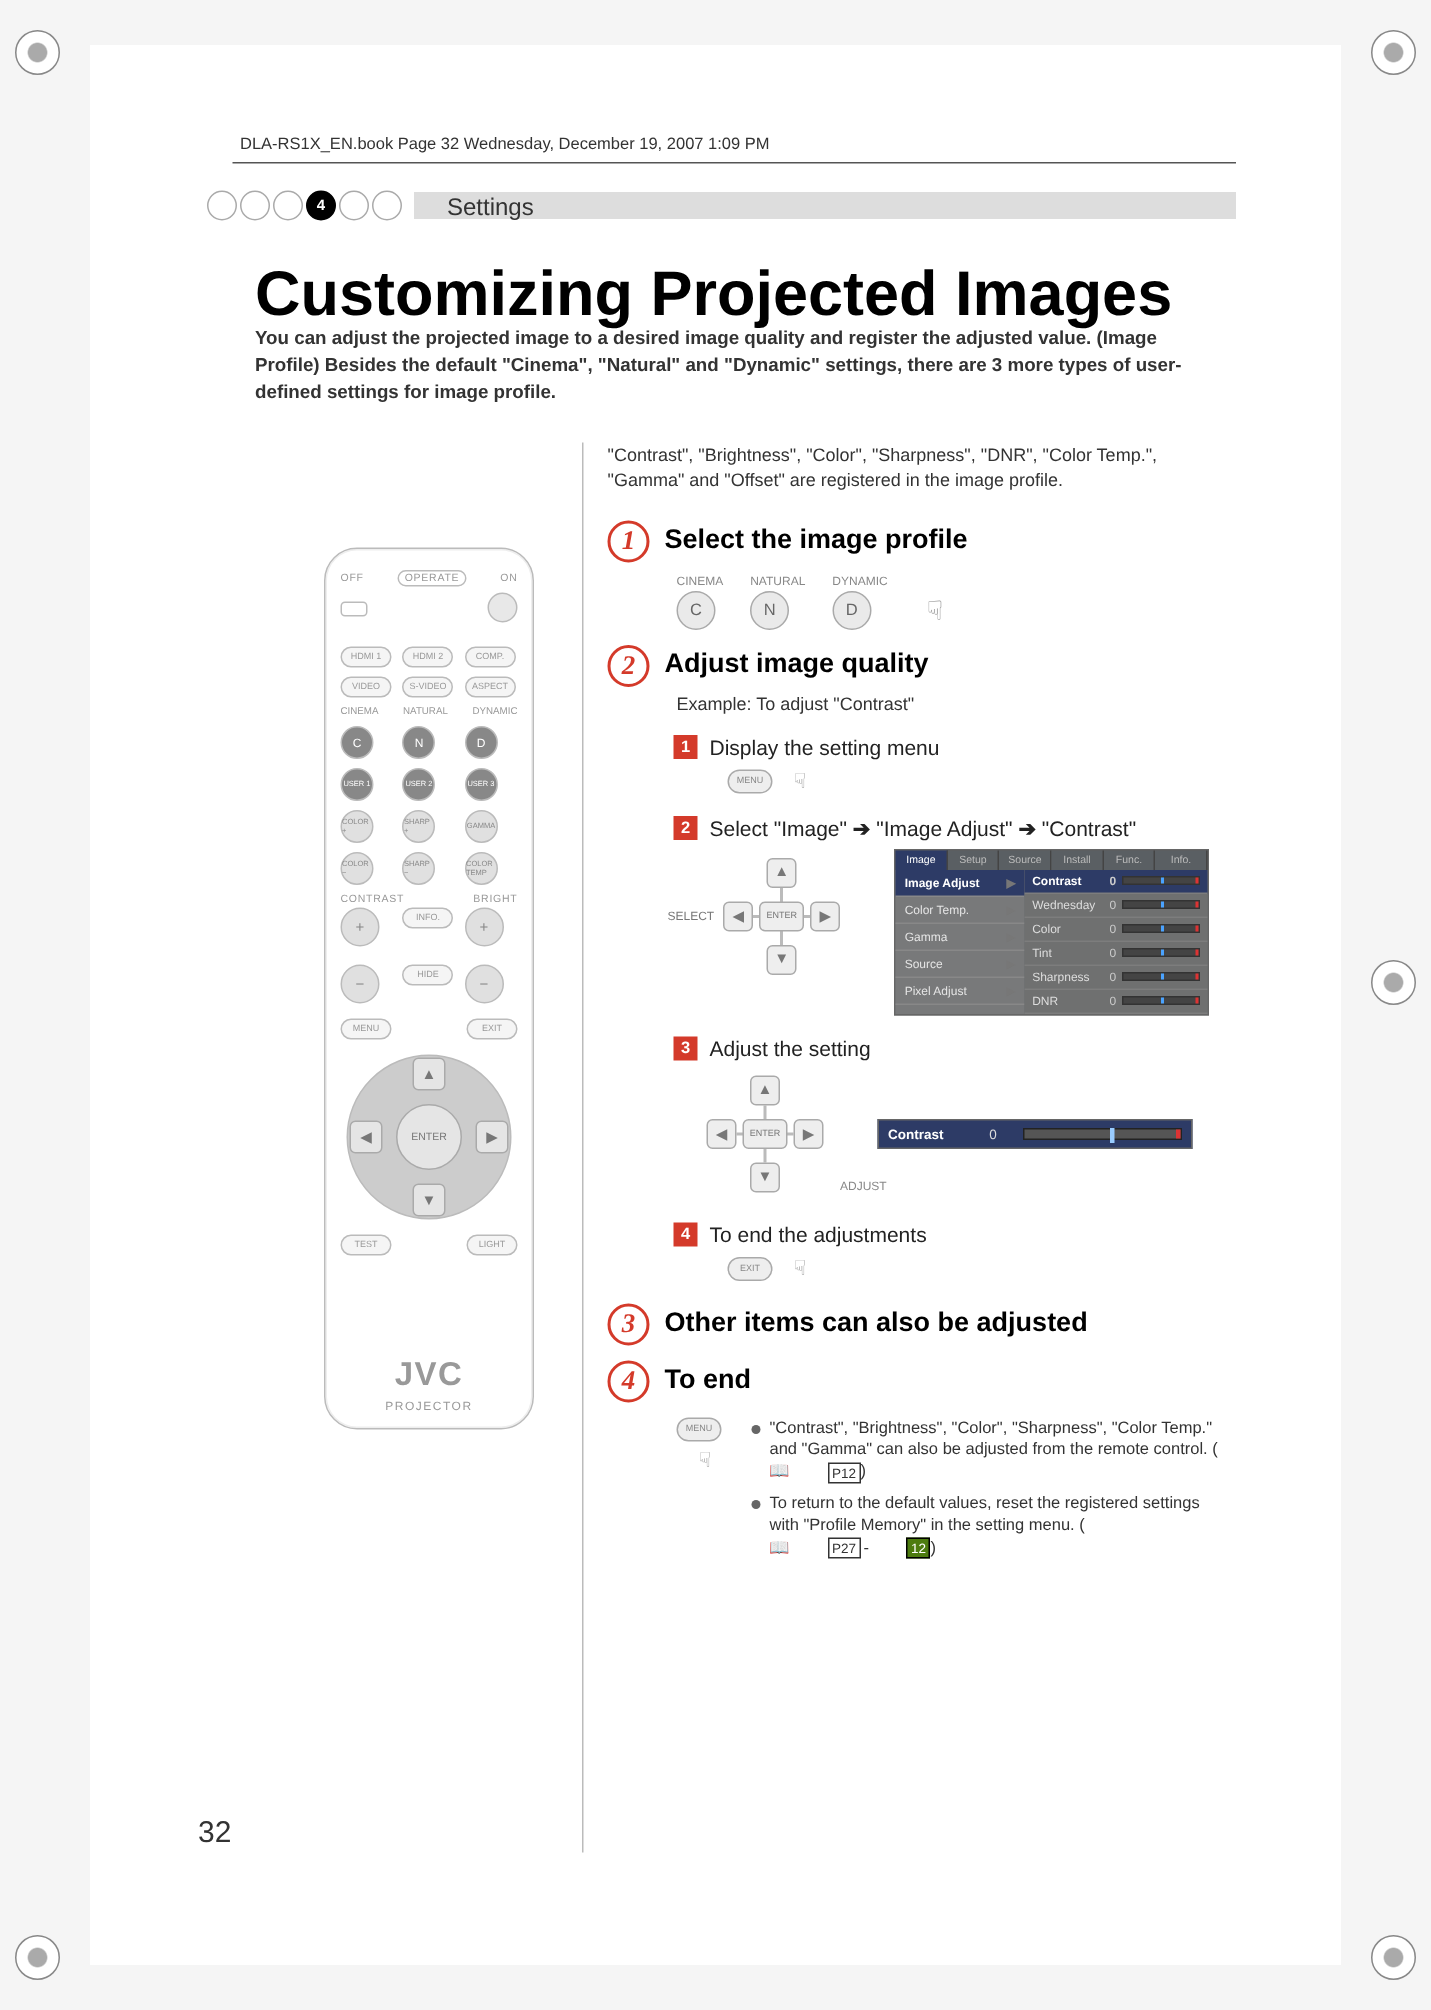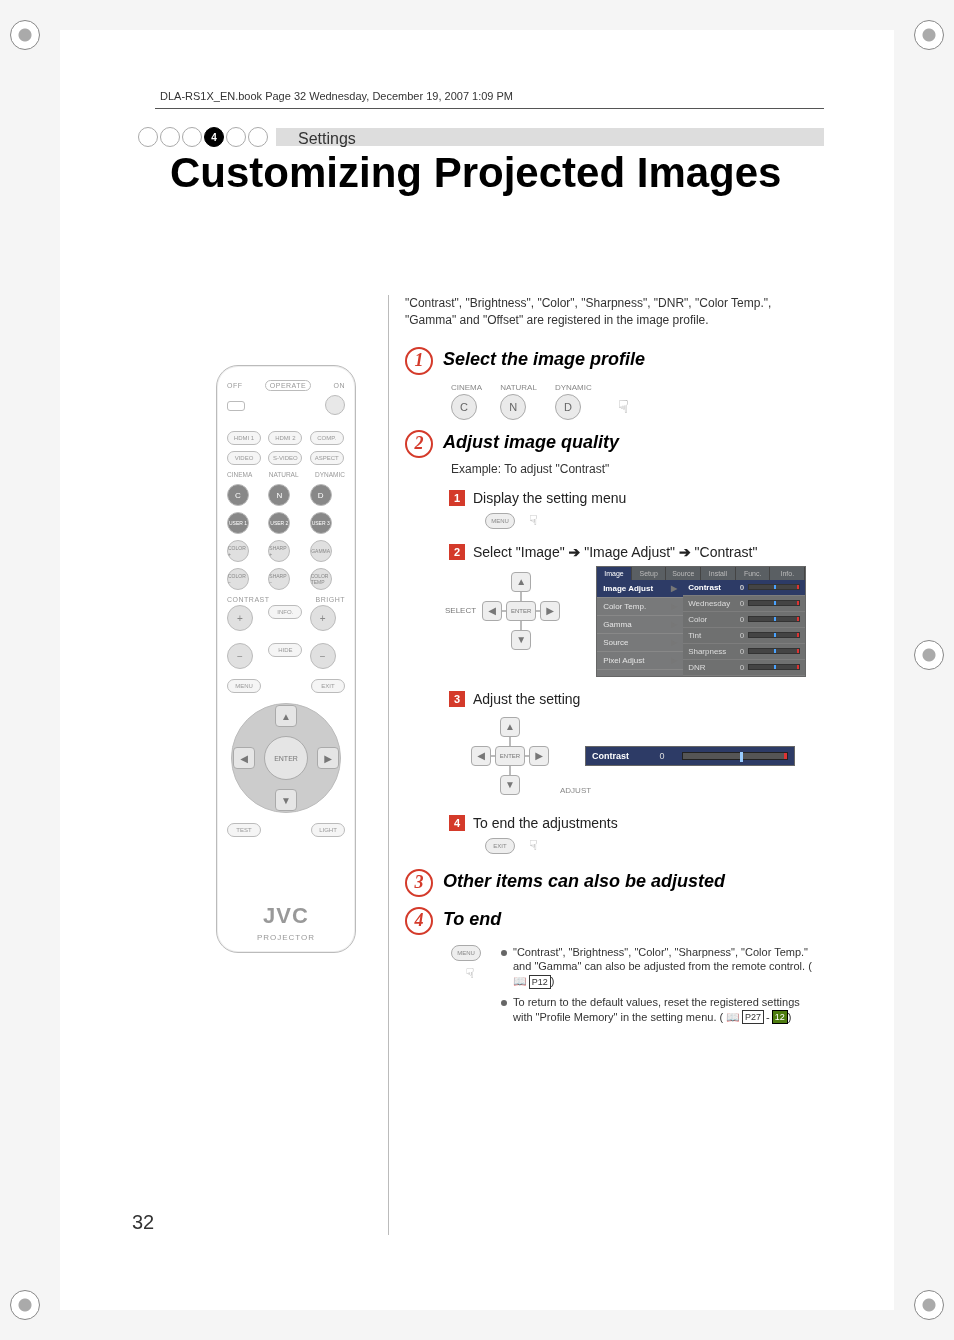--- a/index.html
+++ b/index.html
@@ -49,21 +49,21 @@
     height:18px;
   }
   .crumb-fill { position:absolute; left:138px; right:0; top:0; height:18px; background:#ddd; }
   .crumb-circles { position:absolute; left:0; top:-1px; display:flex; gap:2px; }
   .crumb-circle { width:20px; height:20px; border:1px solid #aaa; border-radius:50%; background:#fff; }
   .crumb-circle.active { background:#000; color:#fff; font-size:10px; font-weight:bold; text-align:center; line-height:19px; border-color:#000;}
   .crumb-label { position:absolute; left:160px; top:2px; font-size:16px; color:#333; }
 
   
   .h1 {
-    position:absolute; left:110px; top:119px;
+    position:absolute; left:110px; top:142px;
     font-size:42px; font-weight:900; color:#000;
     letter-spacing:0px;
   }
   .intro {
     position:absolute; left:110px; right:80px; top:186px;
     font-size:12.5px; font-weight:bold; color:#333; line-height:1.45;
   }
 
   
   .remote {
@@ -107,21 +107,21 @@
   .subhead-note { font-size:12px; color:#333; line-height:1.4; margin-bottom:18px;}
 
   .step { display:flex; align-items:flex-start; gap:10px; margin:10px 0 4px;}
   .step-num {
     width:28px;height:28px;border-radius:50%;
     background:#fff;border:2px solid #d43a2a;color:#d43a2a;
     font-weight:900;font-style:italic;font-size:18px;
     display:flex;align-items:center;justify-content:center;
     font-family:"Times New Roman",serif;
   }
-  .step-title { font-size:18px; font-weight:bold; font-style:italic; color:#000; margin-top:2px;}
+  .step-title { font-size:18px; font-weight:bold; color:#000; margin-top:2px;}
   .step-body { margin-left:46px; font-size:12px; color:#333; }
 
   .prof-row { display:flex; gap:18px; margin:8px 0 6px 46px; align-items:flex-end;}
   .prof-item { text-align:center; font-size:8px; color:#888;}
   .prof-btn { width:26px;height:26px;border:1px solid #aaa;border-radius:50%;background:#eaeaea;display:flex;align-items:center;justify-content:center;font-size:11px;color:#666;margin-top:2px;}
   .pointer { font-size:18px; color:#999; margin-left:8px; margin-bottom:2px;}
 
   .substep { margin:14px 0 4px 44px; font-size:14px; color:#222; display:flex; align-items:center; gap:8px;}
   .substep .sq { width:16px;height:16px;background:#d43a2a;color:#fff;font-size:11px;font-weight:bold;display:flex;align-items:center;justify-content:center;}
   .arrow { font-weight:bold; }
@@ -163,21 +163,21 @@
   .contrast-bar .nm{width:50px;}
   .contrast-bar .val{width:20px;text-align:center;color:#ddd;font-weight:normal;}
   .contrast-bar .track{flex:1;height:8px;border:1px solid #222;background:#555;position:relative;}
   .contrast-bar .track .thumb{position:absolute;left:55%;top:-1px;width:3px;height:10px;background:#9cf;}
   .contrast-bar .track .cap{position:absolute;right:0;top:0;bottom:0;width:3px;background:#d33;}
 
   .bullets { margin:6px 0 0 80px; font-size:11px; color:#333;}
   .bullets li{ list-style:none; position:relative; padding-left:12px; margin-bottom:6px; line-height:1.35;}
   .bullets li::before{content:"";position:absolute;left:0;top:5px;width:6px;height:6px;border-radius:50%;background:#666;}
   .pageref { display:inline-flex;align-items:center;gap:2px;}
-  .pageref .bx{border:1px solid #333;padding:0 2px;font-size:9px;}
+  .pageref .bx{border:1px solid #333;padding:0 2px;font-size:9px;margin-left:23px;}
   .pageref .bk{background:#4d7c0f;color:#fff;border:1px solid #000;}
 
   .pagenum{ position:absolute; left:72px; bottom:76px; font-size:20px; color:#333;}
 
   .pill-btn { width:30px;height:16px;border:1px solid #aaa;border-radius:8px;background:#eee;font-size:6px;color:#888;display:flex;align-items:center;justify-content:center;}
   .adjust-lbl { font-size:8px;color:#888; }
   .tri{font-size:8px;color:#777;}
 </style>
 </head>
 <body>
@@ -205,20 +205,21 @@
       <div class="crumb-circle"></div>
       <div class="crumb-circle"></div>
       <div class="crumb-circle active">4</div>
       <div class="crumb-circle"></div>
       <div class="crumb-circle"></div>
     </div>
     <div class="crumb-label">Settings</div>
   </div>
 
   <h1 class="h1">Customizing Projected Images</h1>
+  <p class="intro">You can adjust the projected image to a desired image quality and register the adjusted value. (Image Profile)  Besides the default "Cinema", "Natural" and "Dynamic" settings, there are 3 more types of user-defined settings for image profile.</p>
 
   <div class="remote">
     <div class="row" style="margin-bottom:4px;">
       <span class="lbl">OFF</span>
       <span class="lbl" style="border:1px solid #bbb;border-radius:6px;padding:1px 4px;">OPERATE</span>
       <span class="lbl">ON</span>
     </div>
     <div class="row" style="margin-bottom:10px;">
       <div class="ir"></div>
       <div style="flex:1"></div>

